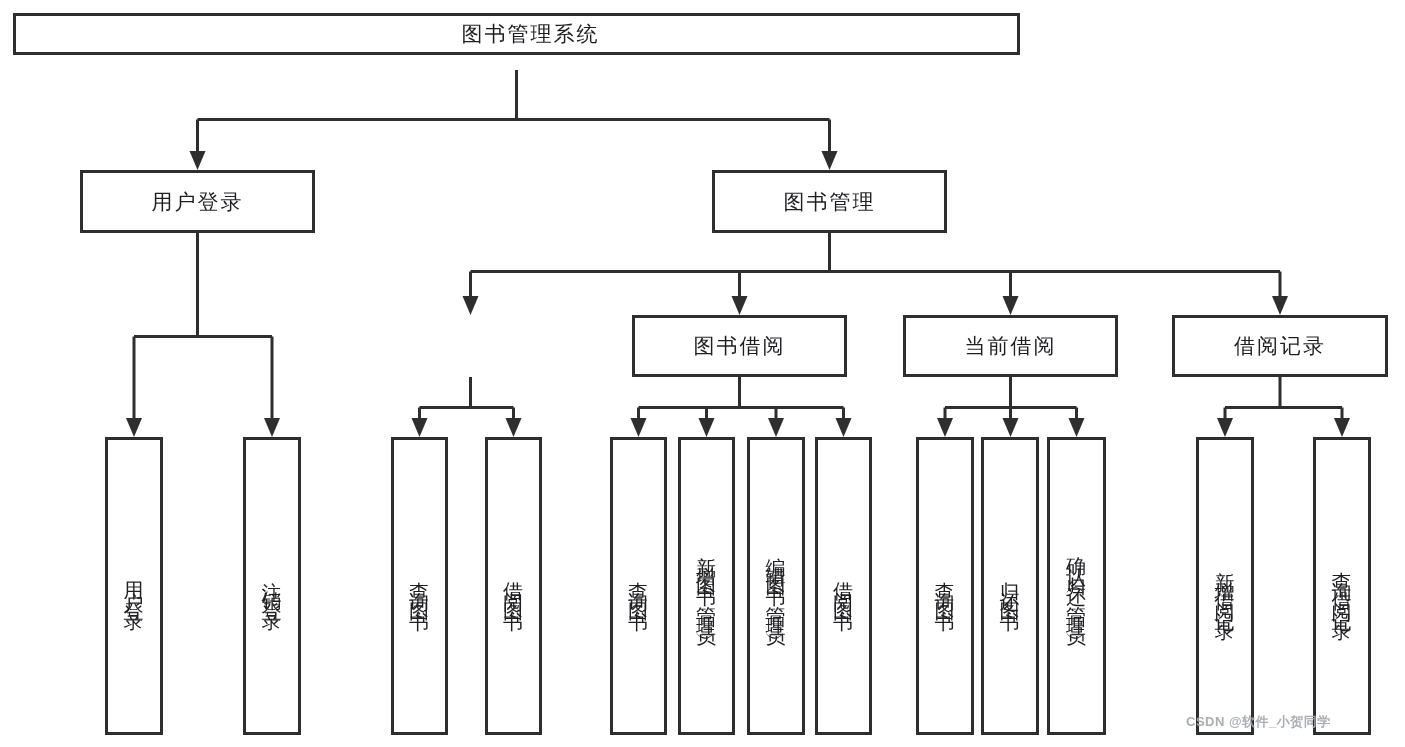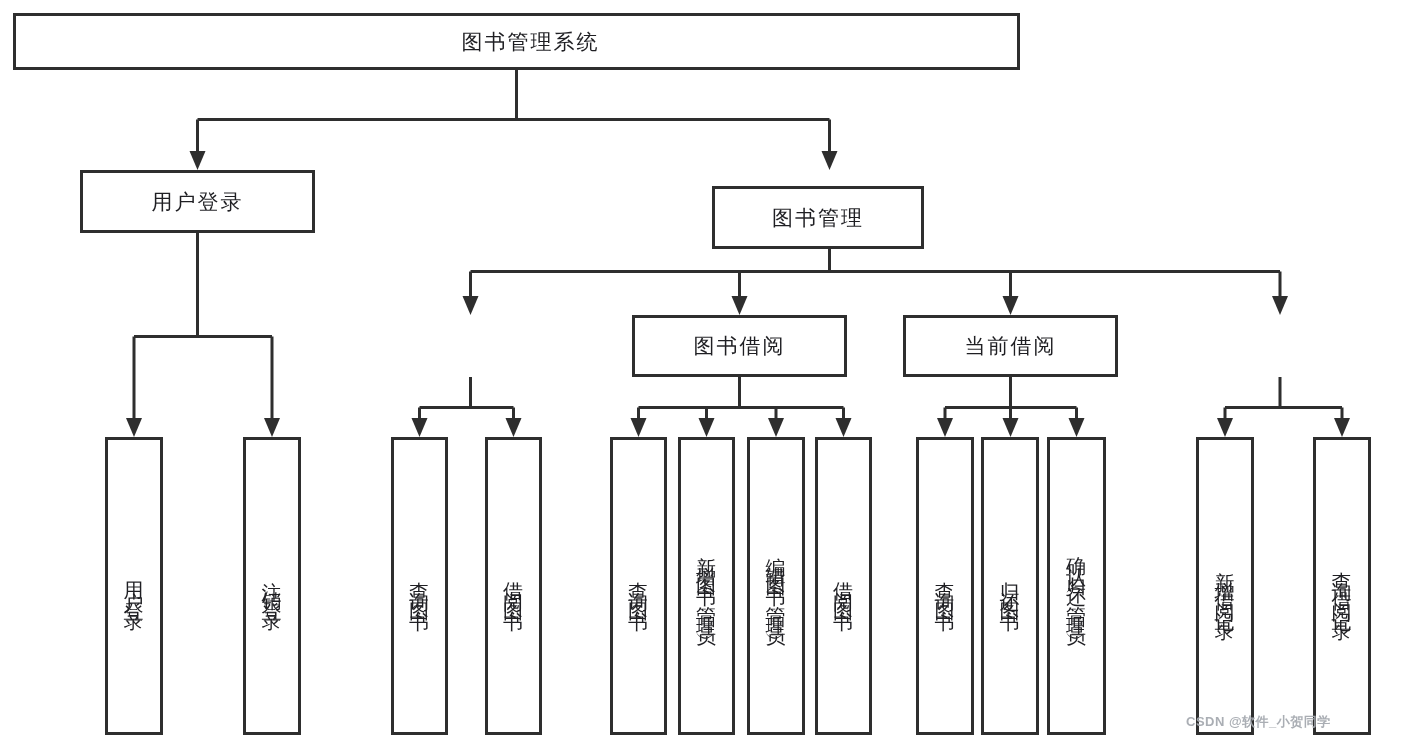--- a/index.html
+++ b/index.html
@@ -92,36 +92,39 @@
       <polygon points="768,418 784,418 776,437"></polygon>
       <polygon points="835.5,418 851.5,418 843.5,437"></polygon>
       <polygon points="937,418 953,418 945,437"></polygon>
       <polygon points="1002.5,418 1018.5,418 1010.5,437"></polygon>
       <polygon points="1068.5,418 1084.5,418 1076.5,437"></polygon>
       <polygon points="1217,418 1233,418 1225,437"></polygon>
       <polygon points="1334,418 1350,418 1342,437"></polygon>
     </g>
   </svg>
 
-  <div class="node node-h" style="left:13px; top:13px; width:1007px; height:57px;padding-left:28px;">
+  <div class="node node-h" style="left:13px; top:13px; width:1007px; height:42px;padding-left:28px;">
     <span>图书管理系统</span>
   </div>
 
   <div class="node node-h" style="left:80px; top:170px; width:235px; height:63px;">
     <span>用户登录</span>
   </div>
-  <div class="node node-h" style="left:712px; top:186px; width:212px; height:63px;">
+  <div class="node node-h" style="left:712px; top:170px; width:235px; height:63px;">
     <span>图书管理</span>
   </div>
 
   <div class="node node-h" style="left:632px; top:315px; width:215px; height:62px;text-align:center;">
     <span>图书借阅</span>
   </div>
   <div class="node node-h" style="left:903px; top:315px; width:215px; height:62px;">
     <span>当前借阅</span>
+  </div>
+  <div class="node node-h" style="left:1172px; top:315px; width:216px; height:62px;">
+    <span>借阅记录</span>
   </div>
 
   <div class="node node-v" style="left:105px; top:437px; width:58px; height:298px;">
     <span class="v-label">用户登录</span>
   </div>
   <div class="node node-v" style="left:243px; top:437px; width:58px; height:298px;">
     <span class="v-label">注销登录</span>
   </div>
 
   <div class="node node-v" style="left:391px; top:437px; width:57px; height:298px;">

